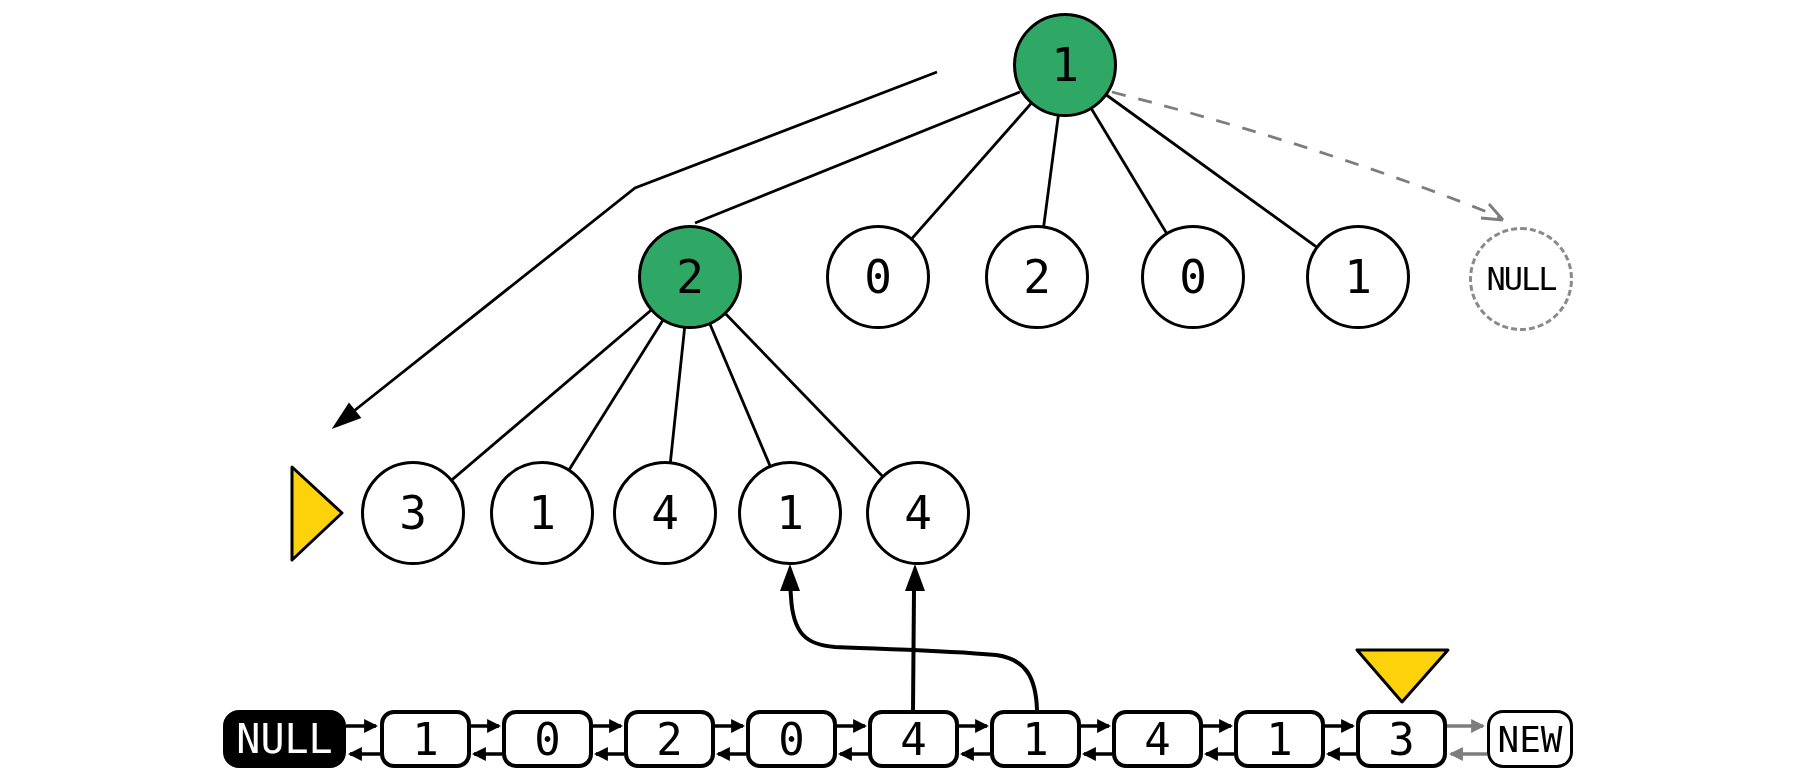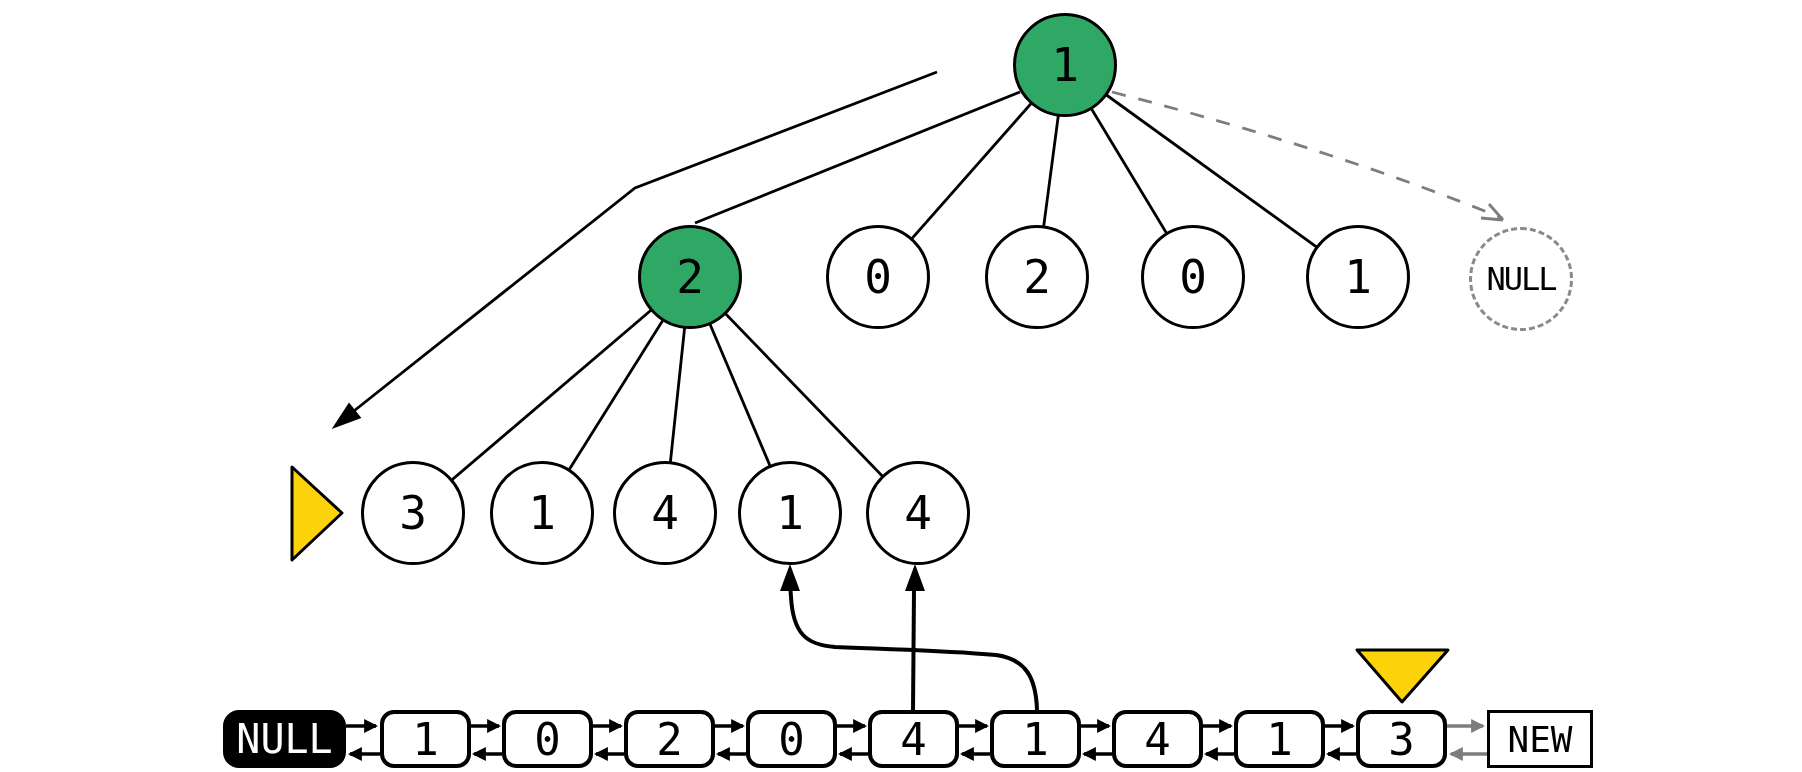--- a/index.html
+++ b/index.html
@@ -19,21 +19,21 @@
     border:3px dashed #8a8a8a;background:#fff;
     font-size:32px;letter-spacing:-2px;font-weight:500;
   }
   .cell{
     position:absolute;top:710px;width:91px;height:58px;box-sizing:border-box;
     border:4px solid #000;border-radius:14px;background:#fff;
     display:flex;align-items:center;justify-content:center;
     font-size:44px;font-weight:500;color:#000;
   }
   .cell.head{left:223px;width:123px;background:#000;color:#fff;border-radius:16px;font-size:40px;}
-  .cell.new{left:1487px;width:106px;border-width:3px;border-radius:0;font-size:36px;}
+  .cell.new{left:1487px;width:86px;border-width:3px;border-radius:16px;font-size:36px;}
 </style>
 </head>
 <body>
 
 <div id="canvas">
 
   <svg id="edges" width="1802" height="772" viewBox="0 0 1802 772">
     <defs>
       <marker id="ab" viewBox="0 0 4 4" refX="3.4" refY="2" markerWidth="4" markerHeight="4" orient="auto">
         <path d="M0,0 L4,2 L0,4 z" fill="#000"></path>

